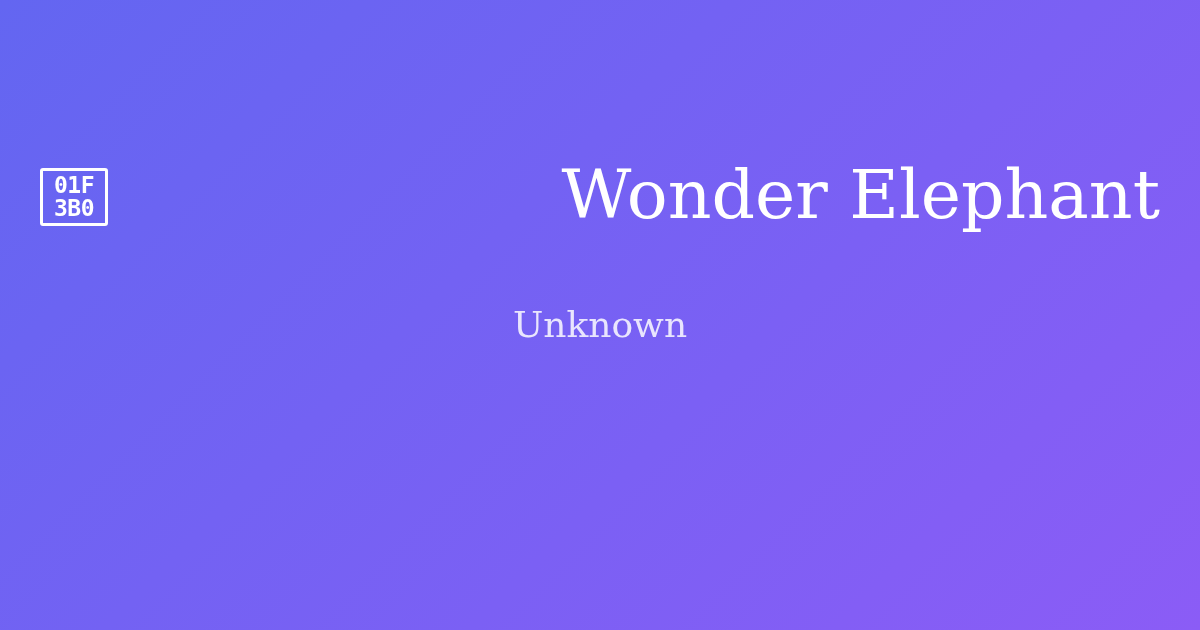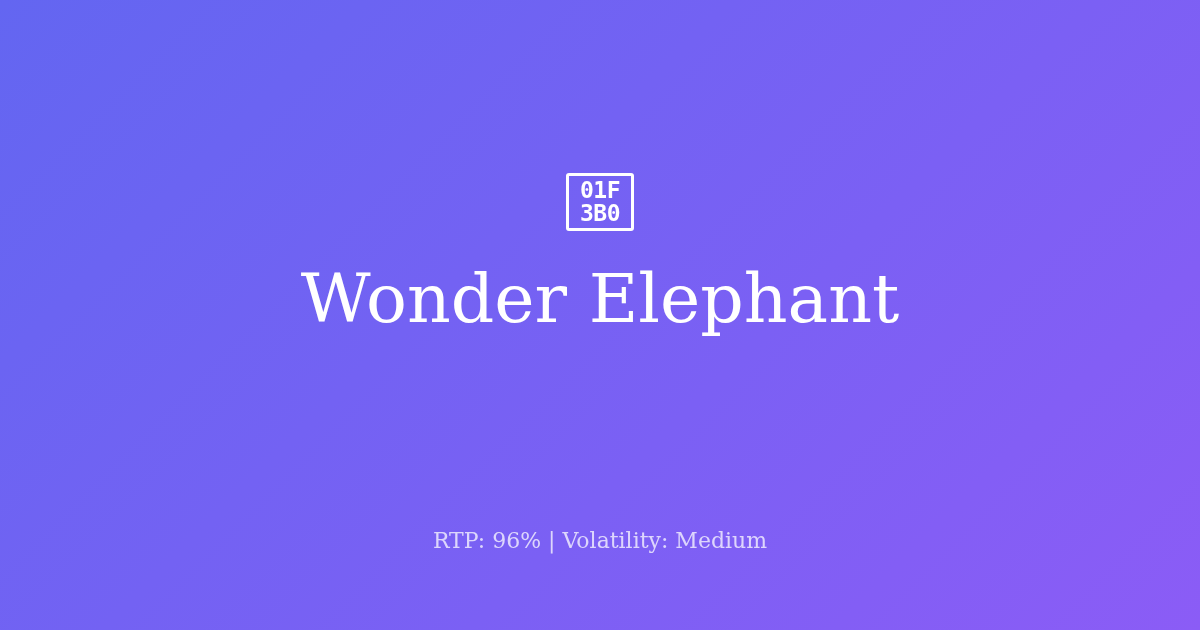--- a/index.html
+++ b/index.html
@@ -41,21 +41,20 @@
     justify-content: center;
     padding: 0 40px;
   }
 
   .title-row {
     display: flex;
     align-items: center;
     justify-content: space-between;
     gap: 34px;
     width: 100%;
-    flex-direction: column;
   }
 
   
   .tofu-glyph {
     flex: 0 0 auto;
     width: 68px;
     height: 58px;
     border: 3px solid #ffffff;
     border-radius: 3px;
     display: flex;
@@ -129,20 +128,18 @@
 
       <span class="tofu-glyph">
         <span class="tofu-row">01F</span>
         <span class="tofu-row">3B0</span>
       </span>
 
       <h1 class="game-title">Wonder Elephant</h1>
 
     </div>
 
+    <div class="game-subtitle">Unknown</div>
 
   </div>
 
-  <div class="meta-footer">
-    <span class="meta-text">RTP: 96% | Volatility: Medium</span>
-  </div>
 
 </div>
 
 </body></html>

